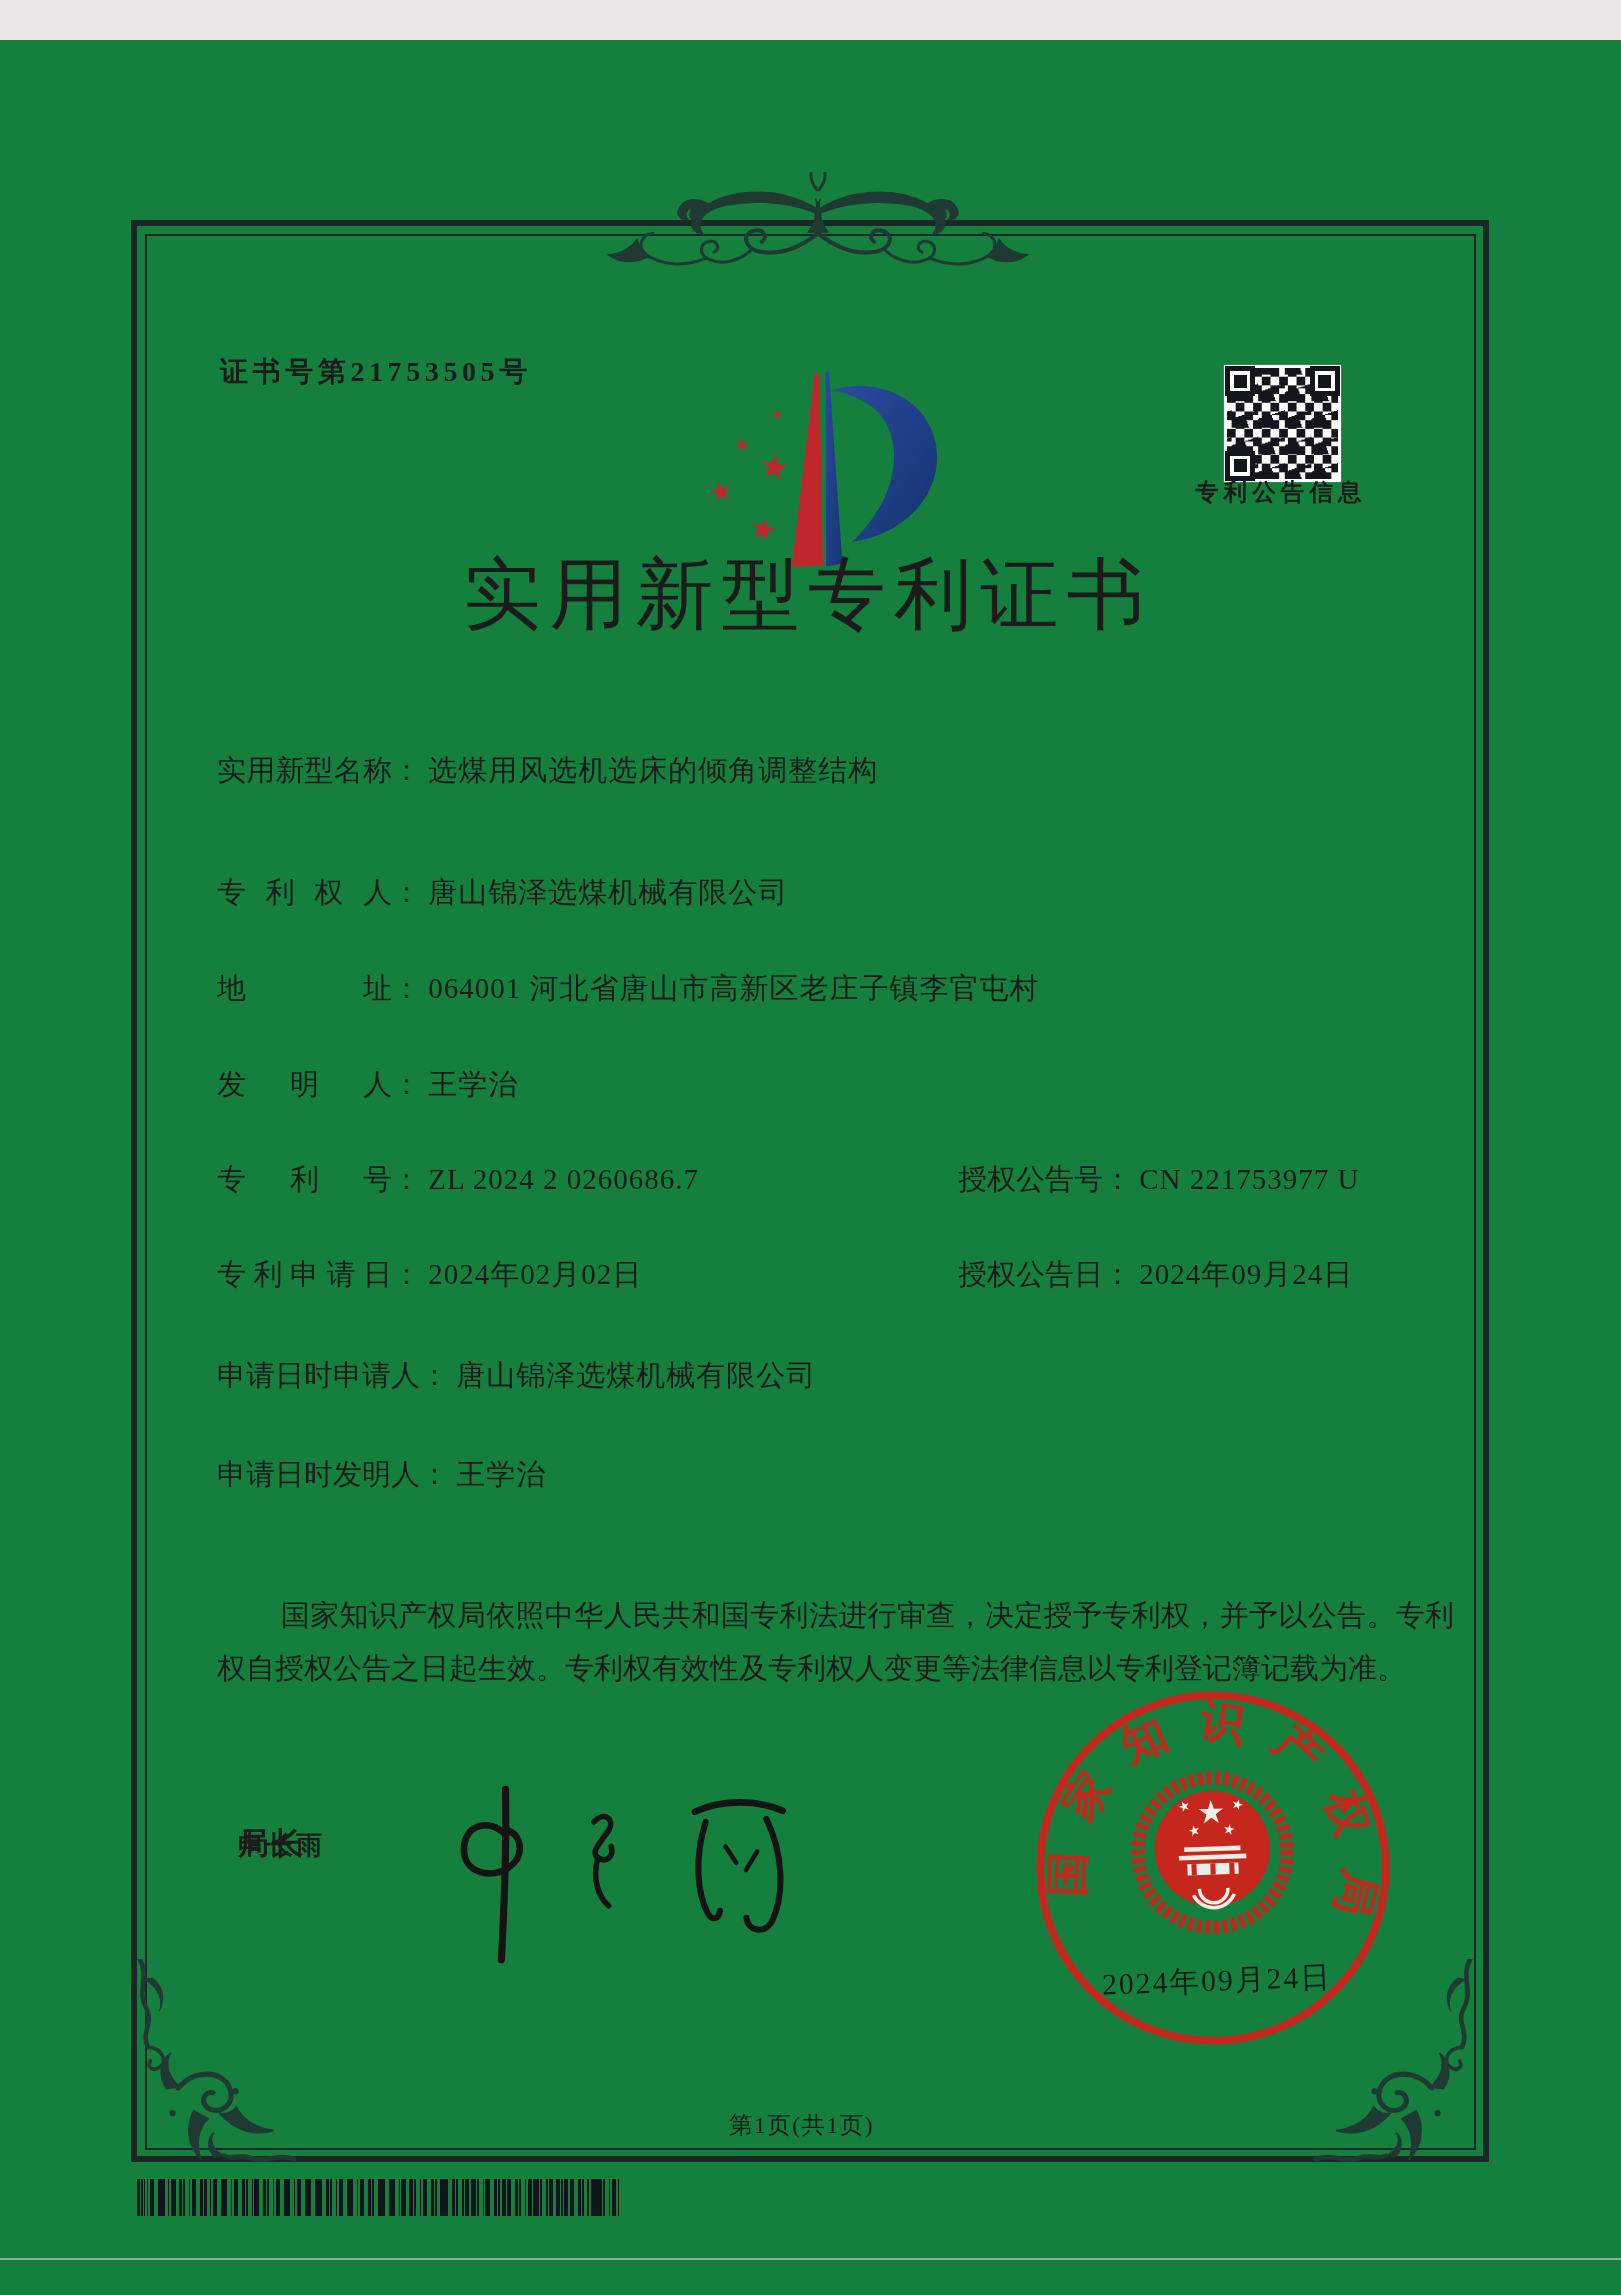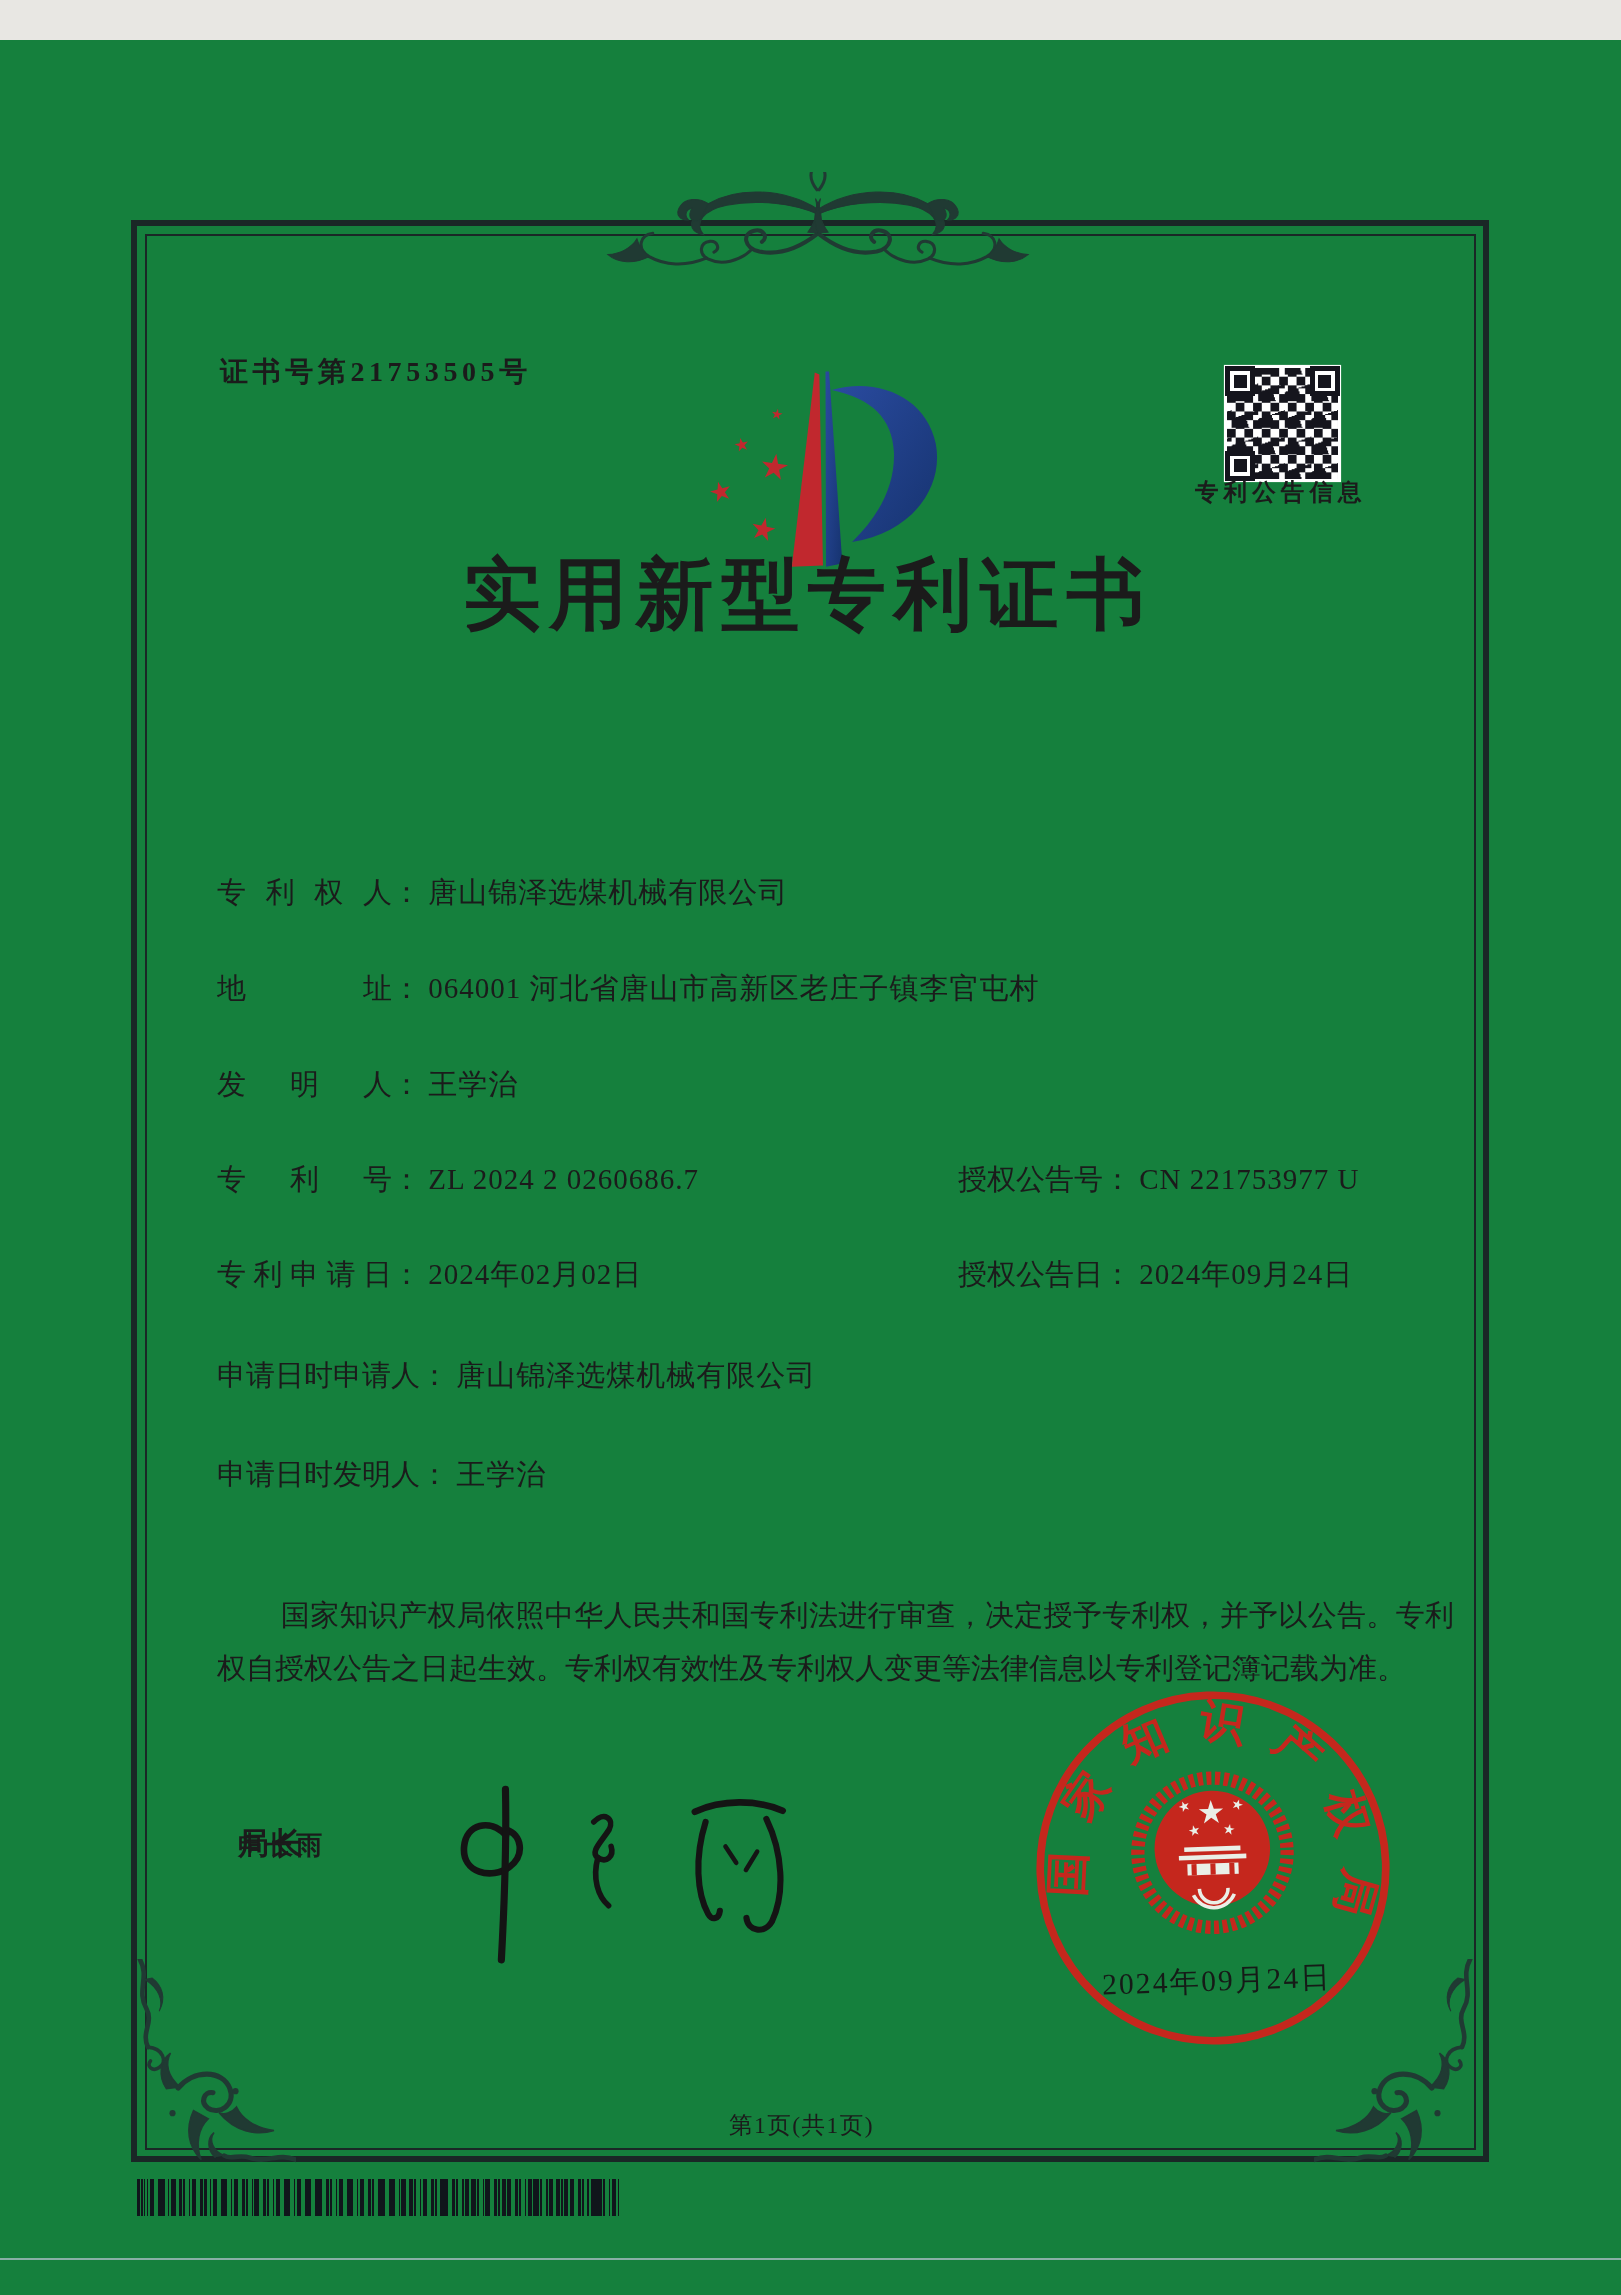--- a/index.html
+++ b/index.html
@@ -18,21 +18,21 @@
       box-shadow:0 0 0 3.1px #fff;
       background-image:
         repeating-conic-gradient(from 0deg,#15151d 0% 25%,transparent 0% 50%),
         repeating-conic-gradient(from 90deg,transparent 0% 20%,#15151d 0% 45%,transparent 0% 75%);
       background-size:17.4px 17.4px,26.6px 26.6px;background-position:0 0,4.6px 6.6px;}
   .finder{position:absolute;width:20.4px;height:20.4px;border:5.6px solid #15151d;background:#fff;}
   .finder::after{content:"";position:absolute;inset:3.6px;background:#15151d;}
   .finder.tl{left:-2px;top:-2px;} .finder.tr{right:-2px;top:-2px;} .finder.bl{left:-2px;bottom:-2px;}
   .qr-label{position:absolute;left:1195px;top:436px;font-size:23.5px;font-weight:700;
             letter-spacing:5.1px;}
-  .title{position:absolute;left:463px;top:503px;font-size:78px;font-weight:700;
+  .title{position:absolute;left:463px;top:503px;font-size:78px;font-weight:400;
          letter-spacing:8.2px;margin:0;white-space:nowrap;}
   
   .row{position:absolute;left:217px;width:1247px;font-size:29px;white-space:nowrap;}
   .lbl{display:inline-block;vertical-align:bottom;}
   .j6{width:175px;text-align:justify;text-align-last:justify;}
   .colon{display:inline-block;margin-right:7.2px;}
   .fvalue{letter-spacing:1px;}
   .cell2{position:absolute;left:741px;top:0;}
   
   .legal{position:absolute;left:217px;top:1549px;width:1237px;font-size:29px;
@@ -132,20 +132,23 @@
 
   <div class="qr">
     <div class="finder tl"></div>
     <div class="finder tr"></div>
     <div class="finder bl"></div>
   </div>
   <div class="qr-label">专利公告信息</div>
 
   <h1 class="title">实用新型专利证书</h1>
 
+  <div class="row" style="top:711px">
+    <span class="lbl j6">实用新型名称</span><span class="colon">：</span><span class="fvalue">选煤用风选机选床的倾角调整结构</span>
+  </div>
   <div class="row" style="top:833px">
     <span class="lbl j6">专利权人</span><span class="colon">：</span><span class="fvalue">唐山锦泽选煤机械有限公司</span>
   </div>
   <div class="row" style="top:929px">
     <span class="lbl j6">地址</span><span class="colon">：</span><span class="fvalue">064001 河北省唐山市高新区老庄子镇李官屯村</span>
   </div>
   <div class="row" style="top:1025px">
     <span class="lbl j6">发明人</span><span class="colon">：</span><span class="fvalue">王学治</span>
   </div>
   <div class="row" style="top:1120px">

